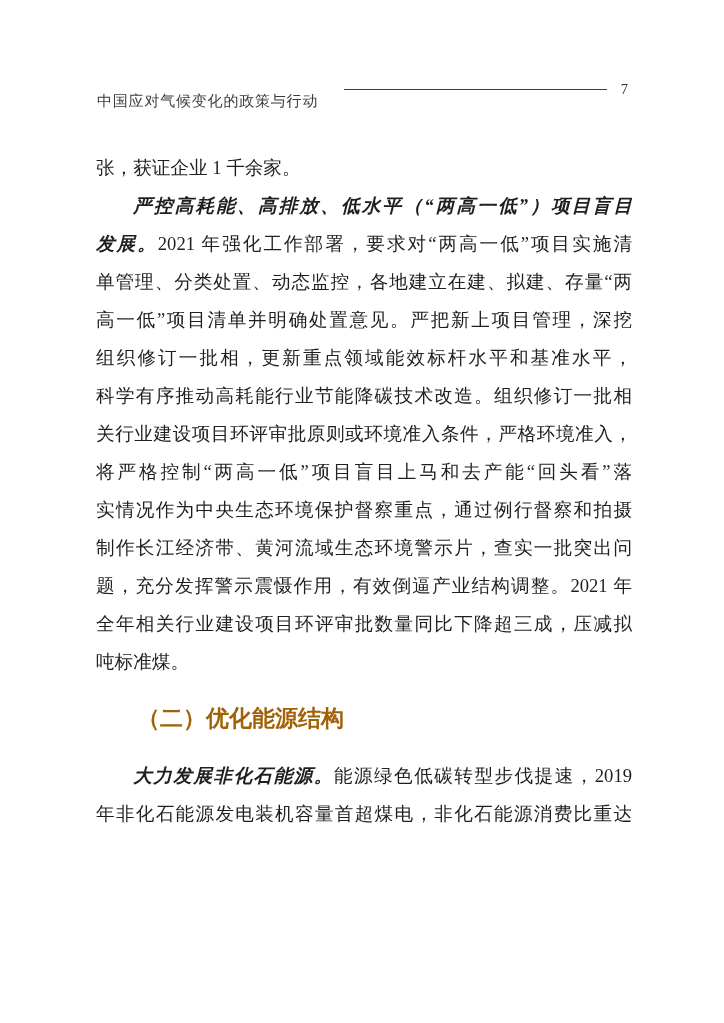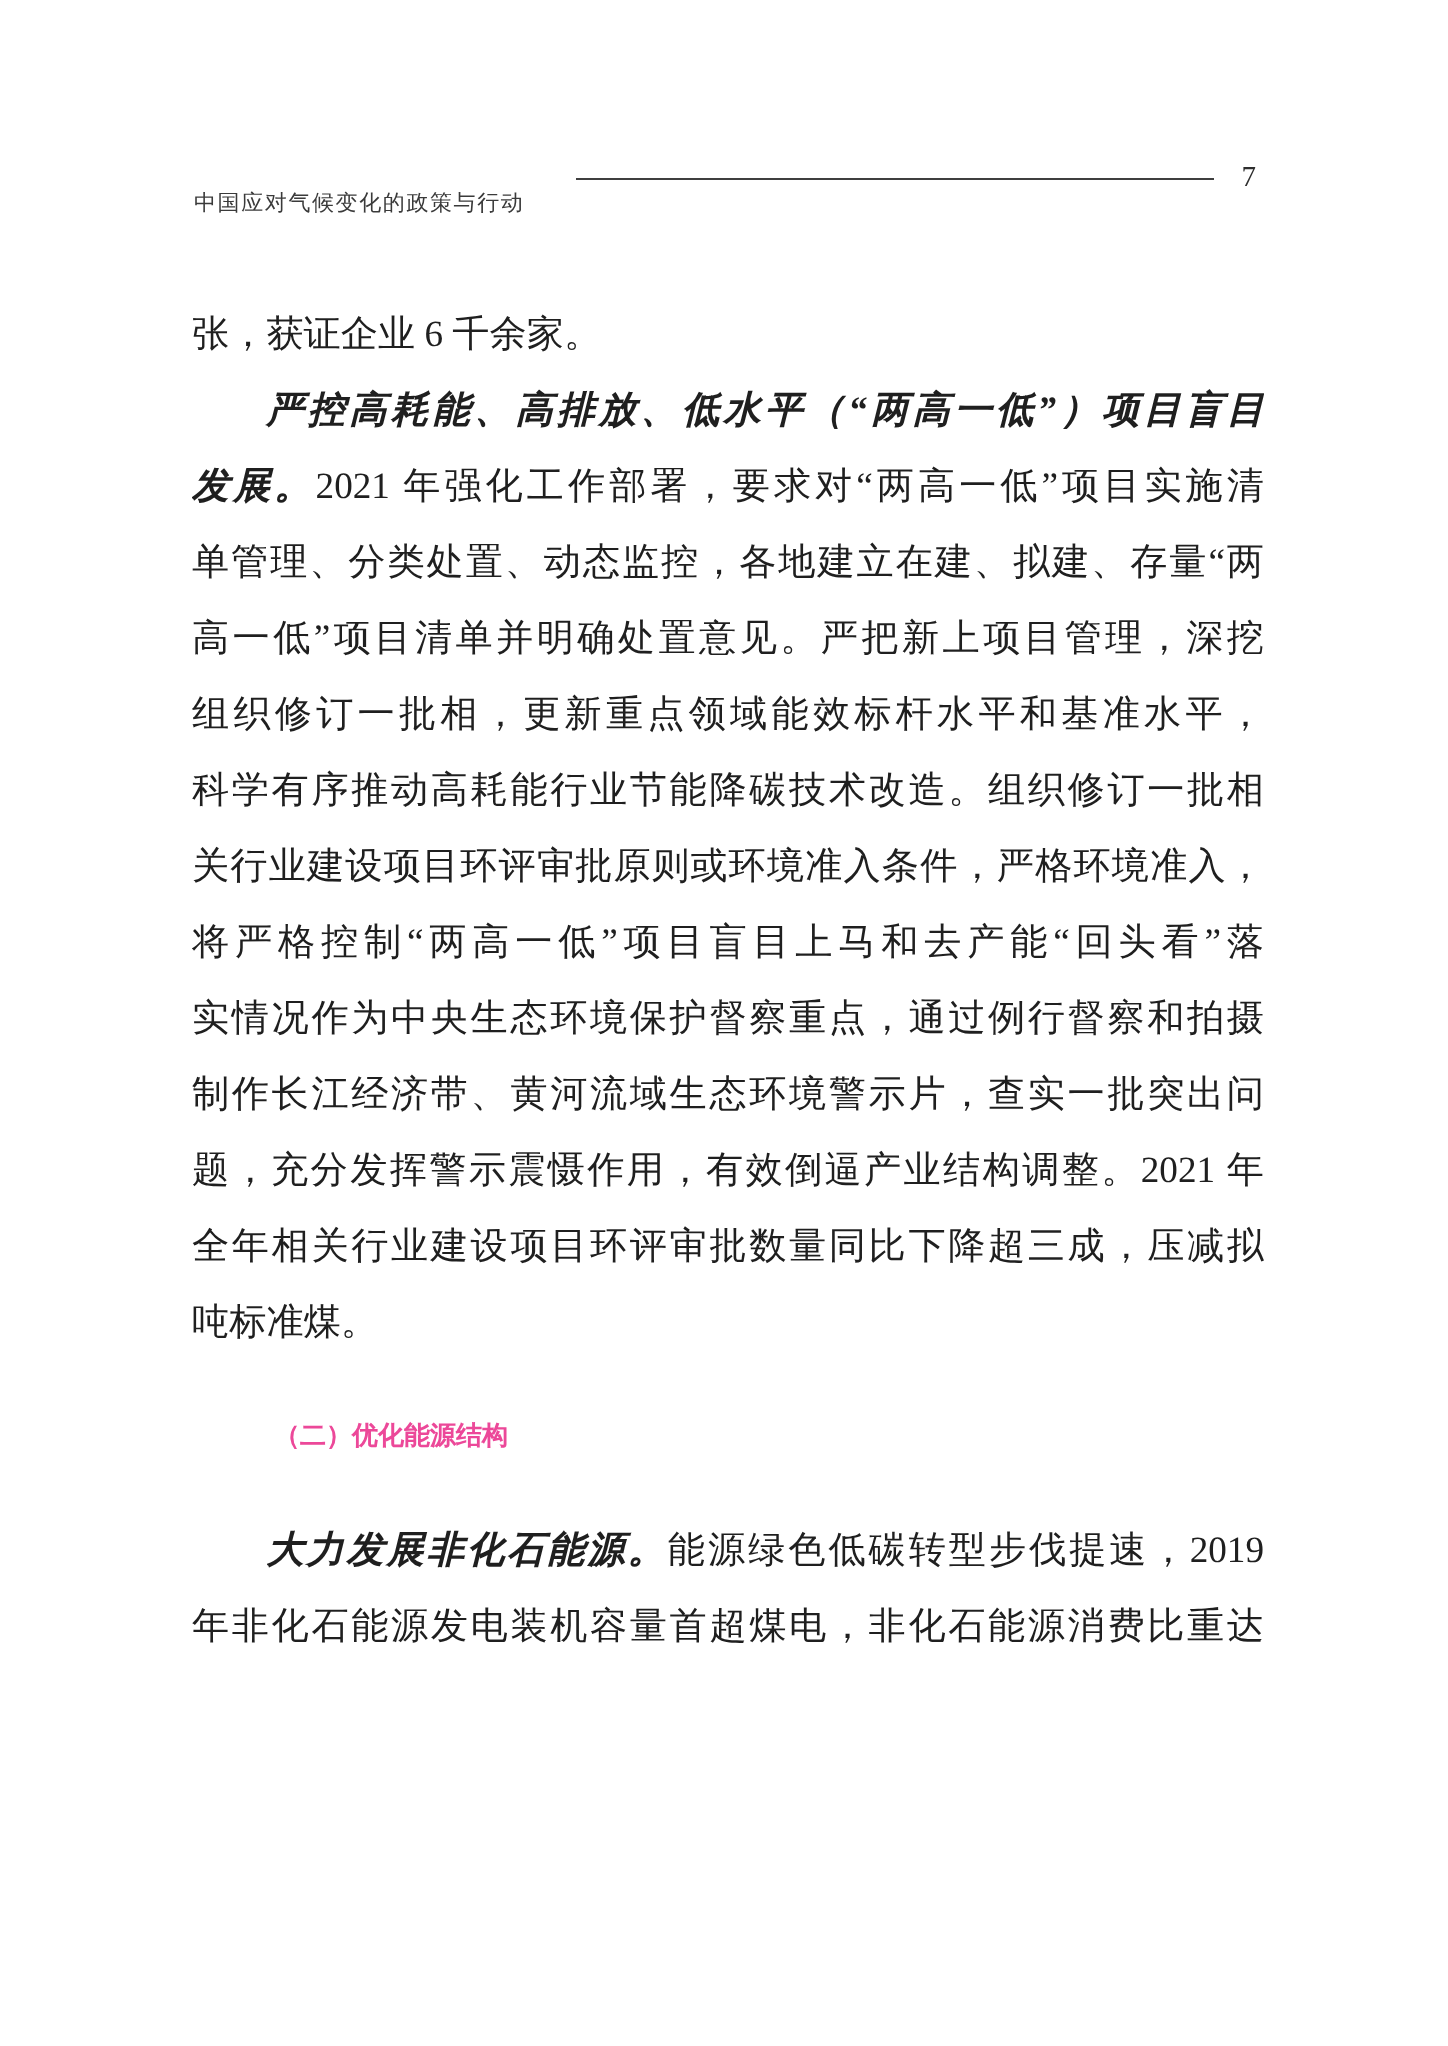--- a/index.html
+++ b/index.html
@@ -19,21 +19,21 @@
     position: absolute;
     left: 97px;
     right: 96px;
     top: 80px;
     height: 18px;
     display: flex;
     align-items: center;
   }
   .header-title {
     font-family: "Liberation Sans", "DejaVu Sans", sans-serif;
-    font-size: 11px;
+    font-size: 15px;
     color: #3a3a3a;
     letter-spacing: 0.8px;
     white-space: nowrap;
     margin-top: 24px;
   }
   .header-rule {
     flex: 1;
     height: 0;
     border-top: 1.5px solid #3f3f3f;
     margin-left: 26px;
@@ -71,40 +71,40 @@
   }
   .line.para-end {
     text-align: left;
   }
   .b {
     font-weight: bold;
     font-style: italic;
   }
   .line.heading {
     font-family: "Liberation Sans", "DejaVu Sans", sans-serif;
-    font-size: 13px;
+    font-size: 23px;
     font-weight: 600;
-    color: #ec4899;
+    color: #a16207;
     margin-top: 18px;
     margin-bottom: 20px;
     text-indent: 41px;
   }
 </style>
 </head>
 <body>
 
 <div class="page">
   <div class="header">
     <span class="header-title">中国应对气候变化的政策与行动</span>
     <span class="header-rule"></span>
     <span class="header-page-number">7</span>
   </div>
 
   <div class="doc-body" id="doc-body">
-      <div class="line para-end"><span>张，获证企业 6 千余家。</span></div>
+      <div class="line para-end"><span>张，获证企业 1 千余家。</span></div>
       <div class="line indent just"><span class="b">严控高耗能、高排放、低水平（“两高一低”）项目盲目</span></div>
       <div class="line just"><span class="b">发展。</span><span>2021 年强化工作部署，要求对“两高一低”项目实施清</span></div>
       <div class="line just"><span>单管理、分类处置、动态监控，各地建立在建、拟建、存量“两</span></div>
       <div class="line just"><span>高一低”项目清单并明确处置意见。严把新上项目管理，深挖</span></div>
       <div class="line just"><span>组织修订一批相，更新重点领域能效标杆水平和基准水平，</span></div>
       <div class="line just"><span>科学有序推动高耗能行业节能降碳技术改造。组织修订一批相</span></div>
       <div class="line just"><span>关行业建设项目环评审批原则或环境准入条件，严格环境准入，</span></div>
       <div class="line just"><span>将严格控制“两高一低”项目盲目上马和去产能“回头看”落</span></div>
       <div class="line just"><span>实情况作为中央生态环境保护督察重点，通过例行督察和拍摄</span></div>
       <div class="line just"><span>制作长江经济带、黄河流域生态环境警示片，查实一批突出问</span></div>

